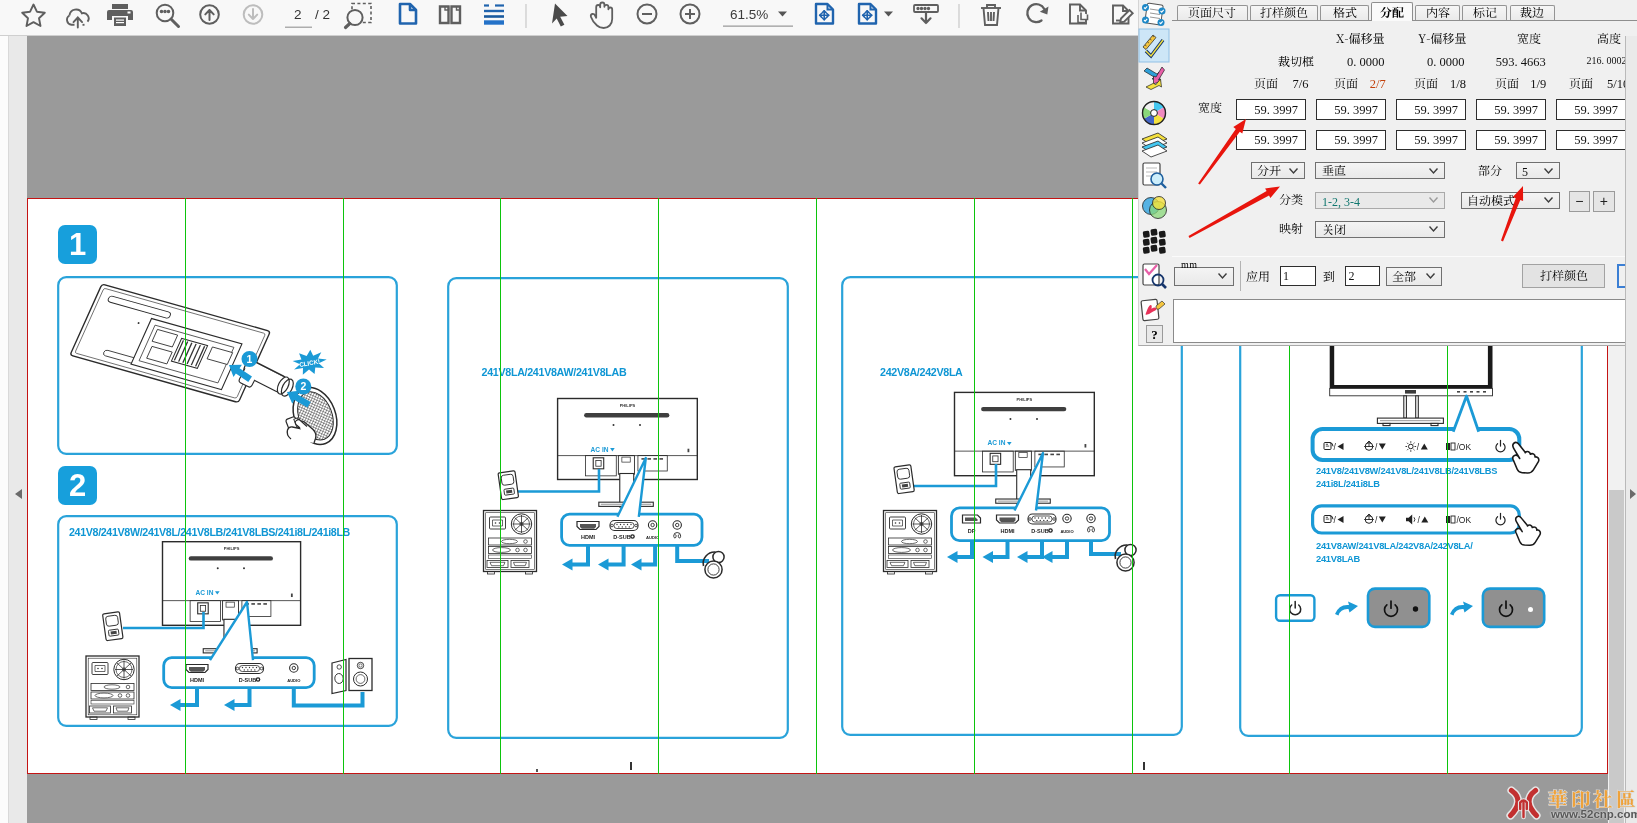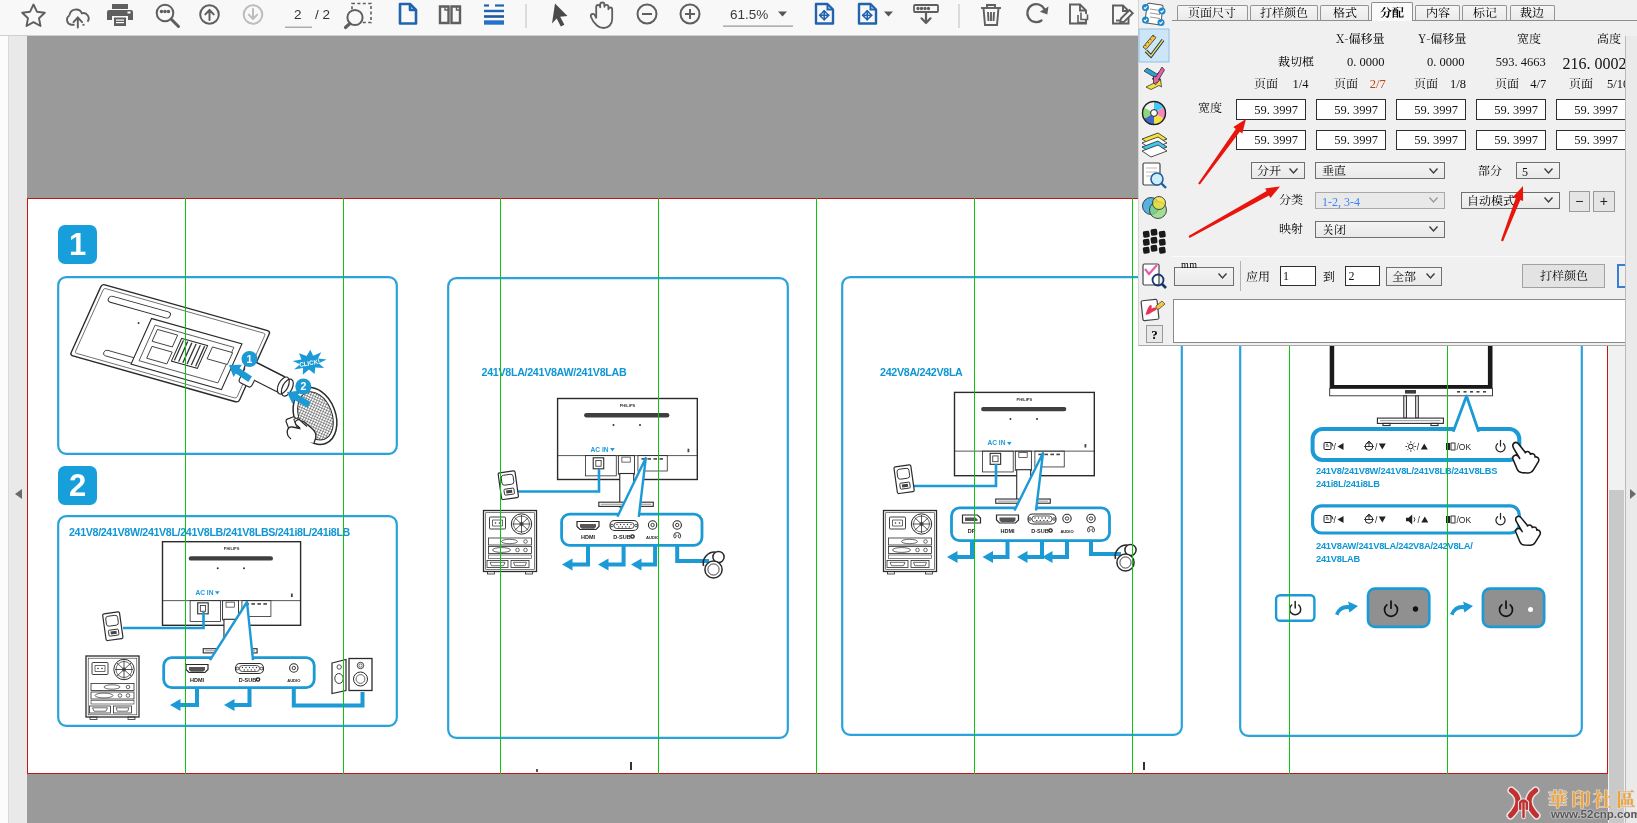--- a/index.html
+++ b/index.html
@@ -750,37 +750,37 @@
   </svg>
 <svg style="position:absolute;left:1596.7px;top:31.0px;overflow:visible" width="24" height="16">
     <path transform="translate(0,12.0)" d="M5.6 -10V-8.7H0.7L0.8 -8.4H11.1C11.3 -8.4 11.4 -8.4 11.4 -8.5C11 -8.9 10.3 -9.5 10.3 -9.5L9.6 -8.7H6.4V-9.6C6.6 -9.6 6.8 -9.7 6.8 -9.9ZM1.3 -4.2V0.9H1.5C1.8 0.9 2.1 0.7 2.1 0.6V-3.9H9.9V-0.2C9.9 -0.1 9.8 0 9.6 0C9.4 0 8.2 -0.1 8.2 -0.1V0.1C8.7 0.2 9 0.3 9.2 0.4C9.4 0.5 9.4 0.7 9.5 0.9C10.6 0.8 10.7 0.4 10.7 -0.2V-3.7C10.9 -3.8 11.1 -3.9 11.2 -4L10.2 -4.7L9.8 -4.2H2.2L1.3 -4.6ZM8.1 -7.1V-5.7H3.9V-7.1ZM3.1 -7.4V-4.7H3.2C3.5 -4.7 3.9 -4.9 3.9 -5V-5.3H8.1V-4.8H8.2C8.5 -4.8 8.9 -5 8.9 -5V-6.9C9.1 -7 9.3 -7.1 9.4 -7.2L8.4 -7.9L8 -7.4H3.9L3.1 -7.8ZM7.5 -2.6V-1.1H4.5V-2.6ZM3.7 -2.9V-0H3.8C4.1 -0 4.5 -0.2 4.5 -0.3V-0.7H7.5V-0.2H7.6C7.9 -0.2 8.2 -0.4 8.3 -0.5V-2.5C8.4 -2.5 8.6 -2.6 8.7 -2.7L7.8 -3.4L7.4 -2.9H4.5L3.7 -3.3Z M14.9 -3.2 15 -2.9H16.5C16.9 -2 17.4 -1.4 18.1 -0.8C16.9 -0.1 15.4 0.4 13.7 0.7L13.8 0.9C15.7 0.7 17.3 0.2 18.6 -0.5C19.7 0.2 21.2 0.7 22.9 0.9C23 0.5 23.2 0.3 23.6 0.2L23.6 0.1C21.9 -0 20.5 -0.3 19.3 -0.9C20.1 -1.4 20.8 -2 21.4 -2.8C21.7 -2.8 21.8 -2.8 21.9 -2.9L21.1 -3.7L20.5 -3.2ZM18.6 -1.2C17.9 -1.6 17.2 -2.2 16.7 -2.9H20.4C20 -2.2 19.4 -1.7 18.6 -1.2ZM14.5 -6.6 14.6 -6.2H16.7V-3.7H16.8C17.1 -3.7 17.4 -3.9 17.4 -4V-4.3H19.8V-3.8H19.9C20.2 -3.8 20.5 -4 20.5 -4V-6.2H23.1C23.2 -6.2 23.3 -6.3 23.4 -6.4C23 -6.8 22.4 -7.3 22.4 -7.3L21.8 -6.6H20.5V-7.4C20.8 -7.4 20.9 -7.5 21 -7.7L19.8 -7.8V-6.6H17.4V-7.4C17.7 -7.4 17.8 -7.5 17.9 -7.7L16.7 -7.8V-6.6ZM17.4 -4.7V-6.2H19.8V-4.7ZM13.7 -8.6V-5.6C13.7 -3.4 13.6 -1.1 12.5 0.8L12.7 0.9C14.3 -0.9 14.4 -3.6 14.4 -5.6V-8.2H23.1C23.3 -8.2 23.4 -8.3 23.4 -8.4C23 -8.8 22.3 -9.3 22.3 -9.3L21.8 -8.6H18.7V-9.6C19 -9.6 19.1 -9.8 19.1 -9.9L17.9 -10.1V-8.6H14.6L13.7 -9Z" fill="#000"></path>
   </svg>
 <svg style="position:absolute;left:1278.1px;top:54.0px;overflow:visible" width="36" height="16">
     <path transform="translate(0,12.0)" d="M8.6 -9.5 8.5 -9.4C9.1 -9 9.8 -8.3 10 -7.8C10.9 -7.3 11.3 -9 8.6 -9.5ZM1.1 -0.3 1.8 0.6C1.9 0.5 2 0.4 2 0.3C3.3 -0.3 4.3 -0.8 4.9 -1.1L4.8 -1.3L3 -0.8V-3C3.4 -3.3 3.7 -3.7 4 -4.1H6.6C6.7 -4.1 6.8 -4.2 6.9 -4.3C6.5 -4.6 5.9 -5.1 5.9 -5.1L5.4 -4.5H4V-5.5C4.3 -5.5 4.4 -5.6 4.4 -5.8L3.2 -5.9V-4.5H0.5L0.6 -4.1H3C2.4 -3.2 1.5 -2.4 0.4 -1.7L0.6 -1.5C1.2 -1.8 1.7 -2.1 2.2 -2.4V-0.6ZM5.7 -3.9C5.4 -3.5 5 -3 4.7 -2.6C4.4 -2.7 4 -2.8 3.6 -2.9L3.5 -2.8C4.3 -2.3 5.4 -1.3 5.8 -0.6C6.6 -0.3 6.9 -1.5 4.9 -2.4C5.4 -2.7 5.9 -3 6.2 -3.2C6.5 -3.1 6.6 -3.2 6.6 -3.3ZM3.3 -10V-8.4H1.1L1.2 -8.1H3.3V-6.5H0.5L0.6 -6.1H7.1C7.3 -4.5 7.6 -3.1 8.1 -2C7.3 -0.9 6.3 0.1 5 0.7L5.1 0.9C6.5 0.3 7.6 -0.5 8.4 -1.4C8.8 -0.7 9.3 -0.1 10 0.4C10.5 0.8 11.2 1.2 11.5 0.8C11.6 0.6 11.6 0.5 11.2 0L11.4 -1.8L11.3 -1.8C11.1 -1.3 10.9 -0.7 10.7 -0.5C10.6 -0.2 10.6 -0.2 10.4 -0.4C9.8 -0.8 9.3 -1.3 9 -2C9.6 -2.9 10.1 -3.9 10.5 -4.8C10.8 -4.8 10.9 -4.9 10.9 -5L9.7 -5.4C9.5 -4.5 9.1 -3.6 8.6 -2.7C8.2 -3.7 8 -4.9 7.9 -6.1H11.2C11.3 -6.1 11.5 -6.2 11.5 -6.3C11.1 -6.7 10.4 -7.2 10.4 -7.2L9.8 -6.5H7.8C7.8 -7.5 7.7 -8.5 7.7 -9.6C8 -9.6 8.1 -9.8 8.2 -9.9L6.9 -10C6.9 -8.8 6.9 -7.6 7.1 -6.5H4.1V-8.1H6.3C6.4 -8.1 6.6 -8.1 6.6 -8.3C6.2 -8.6 5.6 -9.1 5.6 -9.1L5.1 -8.4H4.1V-9.6C4.4 -9.6 4.5 -9.8 4.5 -9.9Z M16.6 -8.8 16.7 -8.4H19.1C18.8 -4.1 18.3 -0.8 14.7 0.7L14.8 0.9C18.9 -0.5 19.6 -3.6 19.9 -8.4H22.4C22.3 -4.1 22 -1.1 21.5 -0.6C21.3 -0.5 21.2 -0.4 21 -0.4C20.7 -0.4 19.8 -0.5 19.2 -0.6L19.2 -0.4C19.7 -0.3 20.2 -0.1 20.4 0C20.6 0.1 20.7 0.3 20.7 0.6C21.2 0.6 21.7 0.4 22.1 0C22.7 -0.7 23 -3.7 23.2 -8.3C23.4 -8.4 23.6 -8.4 23.7 -8.5L22.7 -9.3L22.3 -8.8ZM12.4 -6 12.5 -5.7 14 -5.9V-2.7C14 -2.1 14.1 -1.9 14.9 -1.9H15.7C17.1 -1.9 17.5 -2.1 17.5 -2.4C17.5 -2.5 17.4 -2.6 17.1 -2.7L17.1 -4.4H17C16.8 -3.7 16.7 -3 16.6 -2.8C16.6 -2.7 16.5 -2.7 16.4 -2.7C16.3 -2.6 16.1 -2.6 15.8 -2.6H15.1C14.8 -2.6 14.7 -2.7 14.7 -2.9V-6.1L17.7 -6.6C17.8 -6.7 17.9 -6.7 17.9 -6.9C17.5 -7.2 16.8 -7.6 16.8 -7.6L16.4 -6.7L14.7 -6.4V-9.4C15 -9.4 15.1 -9.6 15.1 -9.7L14 -9.8V-6.3Z M28.8 -9V-7.2C28.4 -7.5 27.9 -7.9 27.9 -7.9L27.4 -7.2H27V-9.6C27.3 -9.6 27.4 -9.7 27.5 -9.9L26.3 -10V-7.2H24.5L24.6 -6.9H26.1C25.8 -5.1 25.3 -3.4 24.4 -2L24.6 -1.8C25.3 -2.7 25.9 -3.6 26.3 -4.6V0.9H26.4C26.7 0.9 27 0.7 27 0.6V-5.1C27.4 -4.6 27.8 -3.9 27.9 -3.4C28.6 -2.9 29.3 -4.3 27 -5.4V-6.9H28.6C28.7 -6.9 28.7 -6.9 28.8 -6.9V0.8H28.9C29.3 0.8 29.5 0.6 29.5 0.6V-0.1H35.3C35.4 -0.1 35.6 -0.2 35.6 -0.3C35.2 -0.7 34.6 -1.2 34.6 -1.2L34 -0.5H29.5V-8.6H35C35.1 -8.6 35.3 -8.7 35.3 -8.8C34.9 -9.2 34.3 -9.7 34.3 -9.7L33.7 -9H29.7L28.8 -9.4ZM30.3 -4.9 30.4 -4.6H31.9V-2.1H29.9L30 -1.7H34.8C35 -1.7 35.1 -1.8 35.1 -1.9C34.8 -2.3 34.2 -2.8 34.2 -2.8L33.6 -2.1H32.7V-4.6H34.5C34.6 -4.6 34.8 -4.6 34.8 -4.8C34.4 -5.1 33.9 -5.6 33.9 -5.6L33.3 -4.9H32.7V-7H34.7C34.8 -7 35 -7.1 35 -7.2C34.6 -7.5 34 -8 34 -8L33.5 -7.4H30.1L30.1 -7H31.9V-4.9Z" fill="#000"></path>
   </svg>
 <div class="abs num" style="left:1264.4px;top:55px;width:120px;text-align:right;font-size:12.5px;color:#111">0. 0000</div>
 <div class="abs num" style="left:1344.6px;top:55px;width:120px;text-align:right;font-size:12.5px;color:#111">0. 0000</div>
 <div class="abs num" style="left:1425.7px;top:55px;width:120px;text-align:right;font-size:12.5px;color:#111">593. 4663</div>
-<div class="abs num" style="left:1506.4px;top:55px;width:120px;text-align:right;font-size:16px;color:#111">216. 0002</div>
+<div class="abs num" style="left:1506.4px;top:55px;width:120px;text-align:right;font-size:10px;color:#111">216. 0002</div>
 <svg style="position:absolute;left:1254.0px;top:76.0px;overflow:visible" width="24" height="16">
     <path transform="translate(0,12.0)" d="M6.8 -5.7 5.6 -5.8C5.6 -2.5 5.7 -0.5 0.5 0.8L0.6 1C6.4 -0.2 6.3 -2.2 6.4 -5.4C6.7 -5.4 6.8 -5.5 6.8 -5.7ZM6.4 -1.8 6.3 -1.7C7.6 -1.1 9.6 0.1 10.5 0.9C11.6 1.2 11.5 -0.8 6.4 -1.8ZM10.3 -9.9 9.7 -9.2H0.6L0.8 -8.9H5.2C5.2 -8.3 5 -7.5 5 -7H3.2L2.4 -7.5V-1.5H2.5C2.8 -1.5 3.2 -1.7 3.2 -1.8V-6.7H8.8V-1.7H8.9C9.2 -1.7 9.6 -1.9 9.6 -1.9V-6.6C9.8 -6.6 9.9 -6.7 10 -6.8L9.1 -7.5L8.7 -7H5.3C5.6 -7.5 6 -8.3 6.2 -8.9H11.1C11.2 -8.9 11.3 -8.9 11.4 -9.1C11 -9.5 10.3 -9.9 10.3 -9.9Z M13.4 -7V0.9H13.5C13.9 0.9 14.2 0.7 14.2 0.7V-0H21.8V0.8H21.9C22.3 0.8 22.6 0.6 22.6 0.6V-6.6C22.9 -6.6 23 -6.7 23.1 -6.8L22.2 -7.5L21.8 -7H17.4C17.7 -7.5 18.1 -8.2 18.4 -8.8H23.2C23.4 -8.8 23.5 -8.8 23.5 -9C23.1 -9.3 22.4 -9.9 22.4 -9.9L21.8 -9.1H12.6L12.7 -8.8H17.3C17.2 -8.2 17.1 -7.5 17 -7H14.3L13.4 -7.4ZM14.2 -0.4V-6.7H16.1V-0.4ZM21.8 -0.4H19.8V-6.7H21.8ZM16.8 -6.7H19.1V-4.8H16.8ZM16.8 -4.5H19.1V-2.6H16.8ZM16.8 -2.3H19.1V-0.4H16.8Z" fill="#000"></path>
   </svg>
-<div class="abs num" style="left:1188.4px;top:77px;width:120px;text-align:right;font-size:12.5px;color:#111">1/4</div>
+<div class="abs num" style="left:1188.4px;top:77px;width:120px;text-align:right;font-size:12.5px;color:#111">7/6</div>
 <svg style="position:absolute;left:1334.2px;top:76.0px;overflow:visible" width="24" height="16">
     <path transform="translate(0,12.0)" d="M6.8 -5.7 5.6 -5.8C5.6 -2.5 5.7 -0.5 0.5 0.8L0.6 1C6.4 -0.2 6.3 -2.2 6.4 -5.4C6.7 -5.4 6.8 -5.5 6.8 -5.7ZM6.4 -1.8 6.3 -1.7C7.6 -1.1 9.6 0.1 10.5 0.9C11.6 1.2 11.5 -0.8 6.4 -1.8ZM10.3 -9.9 9.7 -9.2H0.6L0.8 -8.9H5.2C5.2 -8.3 5 -7.5 5 -7H3.2L2.4 -7.5V-1.5H2.5C2.8 -1.5 3.2 -1.7 3.2 -1.8V-6.7H8.8V-1.7H8.9C9.2 -1.7 9.6 -1.9 9.6 -1.9V-6.6C9.8 -6.6 9.9 -6.7 10 -6.8L9.1 -7.5L8.7 -7H5.3C5.6 -7.5 6 -8.3 6.2 -8.9H11.1C11.2 -8.9 11.3 -8.9 11.4 -9.1C11 -9.5 10.3 -9.9 10.3 -9.9Z M13.4 -7V0.9H13.5C13.9 0.9 14.2 0.7 14.2 0.7V-0H21.8V0.8H21.9C22.3 0.8 22.6 0.6 22.6 0.6V-6.6C22.9 -6.6 23 -6.7 23.1 -6.8L22.2 -7.5L21.8 -7H17.4C17.7 -7.5 18.1 -8.2 18.4 -8.8H23.2C23.4 -8.8 23.5 -8.8 23.5 -9C23.1 -9.3 22.4 -9.9 22.4 -9.9L21.8 -9.1H12.6L12.7 -8.8H17.3C17.2 -8.2 17.1 -7.5 17 -7H14.3L13.4 -7.4ZM14.2 -0.4V-6.7H16.1V-0.4ZM21.8 -0.4H19.8V-6.7H21.8ZM16.8 -6.7H19.1V-4.8H16.8ZM16.8 -4.5H19.1V-2.6H16.8ZM16.8 -2.3H19.1V-0.4H16.8Z" fill="#000"></path>
   </svg>
 <div class="abs num" style="left:1265.8px;top:77px;width:120px;text-align:right;font-size:12.5px;color:#c2410c">2/7</div>
 <svg style="position:absolute;left:1414.4px;top:76.0px;overflow:visible" width="24" height="16">
     <path transform="translate(0,12.0)" d="M6.8 -5.7 5.6 -5.8C5.6 -2.5 5.7 -0.5 0.5 0.8L0.6 1C6.4 -0.2 6.3 -2.2 6.4 -5.4C6.7 -5.4 6.8 -5.5 6.8 -5.7ZM6.4 -1.8 6.3 -1.7C7.6 -1.1 9.6 0.1 10.5 0.9C11.6 1.2 11.5 -0.8 6.4 -1.8ZM10.3 -9.9 9.7 -9.2H0.6L0.8 -8.9H5.2C5.2 -8.3 5 -7.5 5 -7H3.2L2.4 -7.5V-1.5H2.5C2.8 -1.5 3.2 -1.7 3.2 -1.8V-6.7H8.8V-1.7H8.9C9.2 -1.7 9.6 -1.9 9.6 -1.9V-6.6C9.8 -6.6 9.9 -6.7 10 -6.8L9.1 -7.5L8.7 -7H5.3C5.6 -7.5 6 -8.3 6.2 -8.9H11.1C11.2 -8.9 11.3 -8.9 11.4 -9.1C11 -9.5 10.3 -9.9 10.3 -9.9Z M13.4 -7V0.9H13.5C13.9 0.9 14.2 0.7 14.2 0.7V-0H21.8V0.8H21.9C22.3 0.8 22.6 0.6 22.6 0.6V-6.6C22.9 -6.6 23 -6.7 23.1 -6.8L22.2 -7.5L21.8 -7H17.4C17.7 -7.5 18.1 -8.2 18.4 -8.8H23.2C23.4 -8.8 23.5 -8.8 23.5 -9C23.1 -9.3 22.4 -9.9 22.4 -9.9L21.8 -9.1H12.6L12.7 -8.8H17.3C17.2 -8.2 17.1 -7.5 17 -7H14.3L13.4 -7.4ZM14.2 -0.4V-6.7H16.1V-0.4ZM21.8 -0.4H19.8V-6.7H21.8ZM16.8 -6.7H19.1V-4.8H16.8ZM16.8 -4.5H19.1V-2.6H16.8ZM16.8 -2.3H19.1V-0.4H16.8Z" fill="#000"></path>
   </svg>
 <div class="abs num" style="left:1346.0px;top:77px;width:120px;text-align:right;font-size:12.5px;color:#111">1/8</div>
 <svg style="position:absolute;left:1494.6px;top:76.0px;overflow:visible" width="24" height="16">
     <path transform="translate(0,12.0)" d="M6.8 -5.7 5.6 -5.8C5.6 -2.5 5.7 -0.5 0.5 0.8L0.6 1C6.4 -0.2 6.3 -2.2 6.4 -5.4C6.7 -5.4 6.8 -5.5 6.8 -5.7ZM6.4 -1.8 6.3 -1.7C7.6 -1.1 9.6 0.1 10.5 0.9C11.6 1.2 11.5 -0.8 6.4 -1.8ZM10.3 -9.9 9.7 -9.2H0.6L0.8 -8.9H5.2C5.2 -8.3 5 -7.5 5 -7H3.2L2.4 -7.5V-1.5H2.5C2.8 -1.5 3.2 -1.7 3.2 -1.8V-6.7H8.8V-1.7H8.9C9.2 -1.7 9.6 -1.9 9.6 -1.9V-6.6C9.8 -6.6 9.9 -6.7 10 -6.8L9.1 -7.5L8.7 -7H5.3C5.6 -7.5 6 -8.3 6.2 -8.9H11.1C11.2 -8.9 11.3 -8.9 11.4 -9.1C11 -9.5 10.3 -9.9 10.3 -9.9Z M13.4 -7V0.9H13.5C13.9 0.9 14.2 0.7 14.2 0.7V-0H21.8V0.8H21.9C22.3 0.8 22.6 0.6 22.6 0.6V-6.6C22.9 -6.6 23 -6.7 23.1 -6.8L22.2 -7.5L21.8 -7H17.4C17.7 -7.5 18.1 -8.2 18.4 -8.8H23.2C23.4 -8.8 23.5 -8.8 23.5 -9C23.1 -9.3 22.4 -9.9 22.4 -9.9L21.8 -9.1H12.6L12.7 -8.8H17.3C17.2 -8.2 17.1 -7.5 17 -7H14.3L13.4 -7.4ZM14.2 -0.4V-6.7H16.1V-0.4ZM21.8 -0.4H19.8V-6.7H21.8ZM16.8 -6.7H19.1V-4.8H16.8ZM16.8 -4.5H19.1V-2.6H16.8ZM16.8 -2.3H19.1V-0.4H16.8Z" fill="#000"></path>
   </svg>
-<div class="abs num" style="left:1426.2px;top:77px;width:120px;text-align:right;font-size:12.5px;color:#111">4/7</div>
+<div class="abs num" style="left:1426.2px;top:77px;width:120px;text-align:right;font-size:12.5px;color:#111">1/9</div>
 <svg style="position:absolute;left:1569.1px;top:76.0px;overflow:visible" width="24" height="16">
     <path transform="translate(0,12.0)" d="M6.8 -5.7 5.6 -5.8C5.6 -2.5 5.7 -0.5 0.5 0.8L0.6 1C6.4 -0.2 6.3 -2.2 6.4 -5.4C6.7 -5.4 6.8 -5.5 6.8 -5.7ZM6.4 -1.8 6.3 -1.7C7.6 -1.1 9.6 0.1 10.5 0.9C11.6 1.2 11.5 -0.8 6.4 -1.8ZM10.3 -9.9 9.7 -9.2H0.6L0.8 -8.9H5.2C5.2 -8.3 5 -7.5 5 -7H3.2L2.4 -7.5V-1.5H2.5C2.8 -1.5 3.2 -1.7 3.2 -1.8V-6.7H8.8V-1.7H8.9C9.2 -1.7 9.6 -1.9 9.6 -1.9V-6.6C9.8 -6.6 9.9 -6.7 10 -6.8L9.1 -7.5L8.7 -7H5.3C5.6 -7.5 6 -8.3 6.2 -8.9H11.1C11.2 -8.9 11.3 -8.9 11.4 -9.1C11 -9.5 10.3 -9.9 10.3 -9.9Z M13.4 -7V0.9H13.5C13.9 0.9 14.2 0.7 14.2 0.7V-0H21.8V0.8H21.9C22.3 0.8 22.6 0.6 22.6 0.6V-6.6C22.9 -6.6 23 -6.7 23.1 -6.8L22.2 -7.5L21.8 -7H17.4C17.7 -7.5 18.1 -8.2 18.4 -8.8H23.2C23.4 -8.8 23.5 -8.8 23.5 -9C23.1 -9.3 22.4 -9.9 22.4 -9.9L21.8 -9.1H12.6L12.7 -8.8H17.3C17.2 -8.2 17.1 -7.5 17 -7H14.3L13.4 -7.4ZM14.2 -0.4V-6.7H16.1V-0.4ZM21.8 -0.4H19.8V-6.7H21.8ZM16.8 -6.7H19.1V-4.8H16.8ZM16.8 -4.5H19.1V-2.6H16.8ZM16.8 -2.3H19.1V-0.4H16.8Z" fill="#000"></path>
   </svg>
 <div class="abs num" style="left:1509.3px;top:77px;width:120px;text-align:right;font-size:12.5px;color:#111">5/10</div>
 <svg style="position:absolute;left:1198.0px;top:100.0px;overflow:visible" width="24" height="16">
     <path transform="translate(0,12.0)" d="M7.2 -2.6 6.2 -2.7V-0.1C6.2 0.5 6.3 0.6 7.3 0.6H8.8C10.8 0.6 11.2 0.5 11.2 0.1C11.2 0 11.1 -0.1 10.8 -0.2L10.8 -1.5H10.7C10.5 -0.9 10.4 -0.4 10.3 -0.2C10.3 -0.1 10.2 -0.1 10.1 -0.1C9.9 -0.1 9.4 -0.1 8.8 -0.1H7.4C6.9 -0.1 6.9 -0.1 6.9 -0.3V-2.3C7.1 -2.4 7.2 -2.5 7.2 -2.6ZM6.6 -4 5.4 -4.1C5.3 -2.3 5.2 -0.6 0.6 0.7L0.8 1C5.8 -0.2 6 -2 6.2 -3.7C6.4 -3.8 6.6 -3.9 6.6 -4ZM2.5 -5.3V-1.3H2.7C3 -1.3 3.3 -1.5 3.3 -1.5V-4.6H8.5V-1.4H8.6C9 -1.4 9.3 -1.6 9.3 -1.6V-4.5C9.5 -4.5 9.6 -4.6 9.7 -4.7L8.9 -5.4L8.5 -4.9H3.4ZM5 -10.1 4.9 -10C5.3 -9.7 5.7 -9.1 5.7 -8.7C6.6 -8.1 7.3 -9.7 5 -10.1ZM9.8 -7.2 9.2 -6.5H8V-7.4C8.3 -7.5 8.4 -7.6 8.5 -7.7L7.3 -7.9V-6.5H4.6V-7.5C4.9 -7.5 5 -7.6 5 -7.8L3.9 -7.9V-6.5H1.2L1.3 -6.2H3.9V-5.2H4C4.3 -5.2 4.6 -5.3 4.6 -5.4V-6.2H7.3V-5.1H7.4C7.7 -5.1 8 -5.3 8 -5.4V-6.2H10.5C10.7 -6.2 10.8 -6.2 10.8 -6.4C10.4 -6.7 9.8 -7.2 9.8 -7.2ZM1.8 -9.2H1.6C1.7 -8.6 1.3 -7.9 1 -7.6C0.7 -7.5 0.6 -7.2 0.7 -7C0.8 -6.7 1.2 -6.7 1.5 -6.9C1.7 -7.2 2 -7.5 2 -8.1H10.1C10 -7.8 9.9 -7.5 9.9 -7.2L10 -7.1C10.3 -7.3 10.8 -7.7 11 -8C11.2 -8 11.4 -8 11.4 -8.1L10.5 -9L10 -8.5H2C2 -8.7 1.9 -8.9 1.8 -9.2Z M14.9 -3.2 15 -2.9H16.5C16.9 -2 17.4 -1.4 18.1 -0.8C16.9 -0.1 15.4 0.4 13.7 0.7L13.8 0.9C15.7 0.7 17.3 0.2 18.6 -0.5C19.7 0.2 21.2 0.7 22.9 0.9C23 0.5 23.2 0.3 23.6 0.2L23.6 0.1C21.9 -0 20.5 -0.3 19.3 -0.9C20.1 -1.4 20.8 -2 21.4 -2.8C21.7 -2.8 21.8 -2.8 21.9 -2.9L21.1 -3.7L20.5 -3.2ZM18.6 -1.2C17.9 -1.6 17.2 -2.2 16.7 -2.9H20.4C20 -2.2 19.4 -1.7 18.6 -1.2ZM14.5 -6.6 14.6 -6.2H16.7V-3.7H16.8C17.1 -3.7 17.4 -3.9 17.4 -4V-4.3H19.8V-3.8H19.9C20.2 -3.8 20.5 -4 20.5 -4V-6.2H23.1C23.2 -6.2 23.3 -6.3 23.4 -6.4C23 -6.8 22.4 -7.3 22.4 -7.3L21.8 -6.6H20.5V-7.4C20.8 -7.4 20.9 -7.5 21 -7.7L19.8 -7.8V-6.6H17.4V-7.4C17.7 -7.4 17.8 -7.5 17.9 -7.7L16.7 -7.8V-6.6ZM17.4 -4.7V-6.2H19.8V-4.7ZM13.7 -8.6V-5.6C13.7 -3.4 13.6 -1.1 12.5 0.8L12.7 0.9C14.3 -0.9 14.4 -3.6 14.4 -5.6V-8.2H23.1C23.3 -8.2 23.4 -8.3 23.4 -8.4C23 -8.8 22.3 -9.3 22.3 -9.3L21.8 -8.6H18.7V-9.6C19 -9.6 19.1 -9.8 19.1 -9.9L17.9 -10.1V-8.6H14.6L13.7 -9Z" fill="#000"></path>
   </svg>
 <div class="abs" style="left:1236px;top:99px;width:70px;height:20.7px;background:#fff;border:1px solid #2e2e2e"></div>
 <div class="abs num" style="left:1236px;top:102.5px;width:62px;text-align:right">59. 3997</div>
 <div class="abs" style="left:1316px;top:99px;width:70px;height:20.7px;background:#fff;border:1px solid #2e2e2e"></div>
@@ -823,21 +823,21 @@
     <path d="M0.5 0.5 L4.5 5 L8.5 0.5" stroke="#3c3c3c" stroke-width="1.4" fill="none"></path>
   </svg>
 <div class="abs num" style="left:1522px;top:165px;font-size:12px">5</div>
 <svg style="position:absolute;left:1279.2px;top:192.0px;overflow:visible" width="24" height="16">
     <path transform="translate(0,12.0)" d="M4.2 -10C3.6 -8.3 2.3 -6.1 0.5 -4.8L0.6 -4.7C2.7 -5.8 4.2 -7.8 5 -9.4C5.3 -9.4 5.4 -9.4 5.4 -9.6ZM7.3 -10.1 7.1 -10C7.8 -7.8 9.3 -6 10.9 -4.9C11.1 -5.3 11.3 -5.5 11.6 -5.6L11.7 -5.7C10 -6.5 8.1 -8.2 7.3 -10.1ZM2.1 -5.3 2.3 -5H4.8C4.7 -3.2 4.2 -1.1 0.9 0.7L1.1 0.9C4.8 -0.7 5.4 -3 5.6 -5H8.6C8.4 -2.6 8.1 -0.6 7.7 -0.3C7.6 -0.2 7.5 -0.1 7.2 -0.1C6.9 -0.1 5.9 -0.2 5.2 -0.3L5.2 -0.1C5.8 0 6.4 0.1 6.6 0.3C6.8 0.4 6.9 0.6 6.9 0.9C7.5 0.9 7.9 0.7 8.3 0.4C8.9 -0.2 9.2 -2.2 9.4 -4.9C9.6 -4.9 9.8 -5 9.9 -5.1L8.9 -5.8L8.5 -5.3Z M14.4 -9.7 14.2 -9.6C14.8 -9.1 15.5 -8.4 15.7 -7.8C16.6 -7.3 17 -9 14.4 -9.7ZM19.2 -4.5 19.1 -4.4C19.6 -4.1 20.2 -3.5 20.5 -3C21.3 -2.7 21.6 -4.2 19.2 -4.5ZM20.8 -9.8C20.4 -9.1 19.7 -8.2 19.1 -7.5H18.4V-9.6C18.6 -9.6 18.7 -9.7 18.8 -9.9L17.6 -10V-7.5H12.6L12.7 -7.1H16.7C15.8 -6 14.2 -4.9 12.6 -4.2L12.7 -4C14.6 -4.6 16.4 -5.6 17.6 -6.9V-4.5H17.7C18 -4.5 18.4 -4.7 18.4 -4.8V-7.1H18.4C19.4 -5.9 21 -4.8 22.7 -4.3C22.8 -4.6 23.1 -4.8 23.5 -4.9L23.5 -5C21.9 -5.4 19.9 -6.2 18.8 -7.1H23.1C23.2 -7.1 23.3 -7.2 23.4 -7.3C23 -7.7 22.3 -8.2 22.3 -8.2L21.8 -7.5H19.4C20.1 -8 20.9 -8.7 21.4 -9.1C21.6 -9.1 21.8 -9.1 21.9 -9.2ZM17.4 -4.2C17.4 -3.7 17.3 -3.2 17.2 -2.7H12.6L12.7 -2.4H17.1C16.7 -1.1 15.6 -0.1 12.5 0.7L12.6 0.9C16.4 0.2 17.5 -0.9 18 -2.4H18.2C19 -0.5 20.6 0.4 22.9 0.9C23 0.5 23.2 0.3 23.6 0.2L23.6 0.1C21.2 -0.2 19.4 -0.9 18.4 -2.4H23.1C23.3 -2.4 23.4 -2.4 23.4 -2.6C23 -2.9 22.4 -3.5 22.4 -3.5L21.8 -2.7H18C18.1 -3 18.1 -3.4 18.2 -3.7C18.5 -3.8 18.6 -3.9 18.6 -4.1Z" fill="#000"></path>
   </svg>
 <div class="abs" style="left:1315px;top:191.5px;width:130.4px;height:17px;background:#e9e9e9;border:1px solid #a9a9a9"></div>
 <svg class="abs" style="left:1429.4px;top:197.0px" width="10" height="7">
     <path d="M0.5 0.5 L4.5 5 L8.5 0.5" stroke="#9a9a9a" stroke-width="1.4" fill="none"></path>
   </svg>
-<div class="abs num" style="left:1322px;top:194.5px;color:#3b82f6;font-size:12px">1-2, 3-4</div>
+<div class="abs num" style="left:1322px;top:194.5px;color:#0f766e;font-size:12px">1-2, 3-4</div>
 <div class="abs" style="left:1460.8px;top:191.5px;width:99.2px;height:17px;background:linear-gradient(#f4f4f4,#e9e9e9);border:1px solid #707070"></div>
 <svg class="abs" style="left:1544.0px;top:197.0px" width="10" height="7">
     <path d="M0.5 0.5 L4.5 5 L8.5 0.5" stroke="#3c3c3c" stroke-width="1.4" fill="none"></path>
   </svg>
 <svg style="position:absolute;left:1467.0px;top:192.5px;overflow:visible" width="48" height="16">
     <path transform="translate(0,12.0)" d="M8.9 -7.7V-5.5H3.2V-7.7ZM5.5 -10.1C5.4 -9.5 5.2 -8.7 5 -8.1H3.3L2.4 -8.4V0.9H2.6C2.9 0.9 3.2 0.7 3.2 0.6V0.1H8.9V0.9H9C9.3 0.9 9.7 0.7 9.7 0.6V-7.5C10 -7.6 10.2 -7.7 10.2 -7.8L9.2 -8.6L8.8 -8.1H5.4C5.8 -8.5 6.2 -9.1 6.4 -9.5C6.7 -9.6 6.9 -9.7 6.9 -9.8ZM3.2 -5.2H8.9V-2.9H3.2ZM3.2 -2.6H8.9V-0.3H3.2Z M17.1 -6.7 16.6 -6H12.4L12.5 -5.6H17.9C18 -5.6 18.1 -5.7 18.2 -5.8C17.8 -6.2 17.1 -6.7 17.1 -6.7ZM16.5 -9.3 16 -8.6H13L13.1 -8.3H17.2C17.4 -8.3 17.5 -8.3 17.5 -8.5C17.1 -8.8 16.5 -9.3 16.5 -9.3ZM16 -4.1 15.8 -4.1C16.2 -3.5 16.5 -2.8 16.7 -2C15.3 -1.8 14.1 -1.7 13.3 -1.6C14.1 -2.5 14.9 -3.9 15.4 -5C15.7 -4.9 15.8 -5.1 15.8 -5.2L14.6 -5.6C14.3 -4.5 13.5 -2.6 12.9 -1.8C12.8 -1.7 12.6 -1.7 12.6 -1.7L13.1 -0.5C13.2 -0.5 13.3 -0.6 13.3 -0.7C14.7 -1.1 15.9 -1.5 16.7 -1.7C16.8 -1.5 16.8 -1.2 16.8 -1C17.6 -0.1 18.4 -2.2 16 -4.1ZM20.7 -9.9 19.5 -10C19.5 -9.1 19.5 -8.1 19.5 -7.2H17.4L17.5 -6.9H19.5C19.4 -3.7 18.9 -1.1 16.2 0.8L16.4 1C19.6 -0.9 20.1 -3.6 20.3 -6.9H22.3C22.2 -2.9 22 -0.7 21.6 -0.3C21.5 -0.1 21.4 -0.1 21.2 -0.1C20.9 -0.1 20.2 -0.2 19.8 -0.2L19.8 0C20.2 0.1 20.6 0.2 20.8 0.3C20.9 0.4 21 0.7 21 0.9C21.4 0.9 21.9 0.7 22.2 0.4C22.8 -0.3 23 -2.5 23 -6.8C23.3 -6.8 23.4 -6.9 23.5 -7L22.6 -7.8L22.2 -7.2H20.3L20.3 -9.6C20.6 -9.6 20.7 -9.7 20.7 -9.9Z M26.3 -10V-7.3H24.5L24.6 -6.9H26.1C25.8 -5.1 25.3 -3.3 24.3 -1.9L24.5 -1.7C25.3 -2.6 25.9 -3.5 26.3 -4.6V0.9H26.4C26.7 0.9 27.1 0.7 27.1 0.6V-5.4C27.4 -4.9 27.8 -4.2 28 -3.7C28.7 -3.2 29.3 -4.5 27.1 -5.6V-6.9H28.6C28.8 -6.9 28.9 -7 28.9 -7.1C28.5 -7.5 28 -8 28 -8L27.4 -7.3H27.1V-9.6C27.4 -9.6 27.5 -9.7 27.5 -9.9ZM29.1 -7V-3H29.2C29.5 -3 29.8 -3.2 29.8 -3.3V-3.7H31.2C31.2 -3.2 31.2 -2.8 31.1 -2.4H27.9L28 -2H31C30.7 -0.9 29.8 -0 27.5 0.7L27.6 0.9C30.5 0.3 31.5 -0.7 31.9 -2H32C32.3 -0.9 33 0.3 35 0.9C35.1 0.4 35.3 0.3 35.8 0.2L35.8 0C33.6 -0.4 32.6 -1.2 32.2 -2H35.2C35.4 -2 35.5 -2.1 35.5 -2.2C35.1 -2.6 34.5 -3 34.5 -3L34 -2.4H32C32.1 -2.8 32.1 -3.2 32.1 -3.7H33.7V-3.2H33.8C34.1 -3.2 34.5 -3.4 34.5 -3.5V-6.6C34.7 -6.6 34.9 -6.7 35 -6.8L34 -7.5L33.6 -7H29.9L29.1 -7.4ZM32.6 -10V-8.7H30.9V-9.6C31.2 -9.6 31.3 -9.7 31.4 -9.9L30.2 -10V-8.7H28.3L28.4 -8.4H30.2V-7.4H30.3C30.6 -7.4 30.9 -7.5 30.9 -7.6V-8.4H32.6V-7.4H32.7C33 -7.4 33.3 -7.6 33.3 -7.6V-8.4H35.2C35.3 -8.4 35.5 -8.4 35.5 -8.6C35.1 -8.9 34.5 -9.4 34.5 -9.4L34 -8.7H33.3V-9.6C33.6 -9.6 33.8 -9.7 33.8 -9.9ZM29.8 -5.2H33.7V-4.1H29.8ZM29.8 -5.5V-6.7H33.7V-5.5Z M44.4 -9.7 44.2 -9.6C44.8 -9.3 45.5 -8.7 45.7 -8.2C46.6 -7.8 46.9 -9.4 44.4 -9.7ZM42.6 -10C42.6 -9.1 42.6 -8.3 42.7 -7.4H36.6L36.7 -7.1H42.7C43 -3.9 43.9 -1.2 45.8 0.3C46.4 0.7 47.1 1.1 47.4 0.7C47.5 0.6 47.5 0.4 47.1 -0.1L47.3 -1.9L47.2 -1.9C47 -1.5 46.8 -0.9 46.6 -0.6C46.5 -0.4 46.5 -0.3 46.3 -0.5C44.5 -1.8 43.8 -4.3 43.5 -7.1H47.1C47.3 -7.1 47.4 -7.1 47.5 -7.3C47.1 -7.6 46.4 -8.2 46.4 -8.2L45.8 -7.4H43.5C43.5 -8.1 43.4 -8.8 43.5 -9.5C43.8 -9.6 43.8 -9.7 43.9 -9.9ZM36.8 -0.3 37.3 0.7C37.4 0.6 37.5 0.5 37.6 0.4C39.9 -0.4 41.6 -1.1 42.9 -1.6L42.8 -1.8L40.1 -1.1V-4.6H42.3C42.4 -4.6 42.5 -4.7 42.6 -4.8C42.2 -5.2 41.6 -5.7 41.6 -5.7L41 -5H37.1L37.2 -4.6H39.3V-0.9C38.2 -0.6 37.3 -0.4 36.8 -0.3Z" fill="#000"></path>
   </svg>
 <div class="abs" style="left:1568.6px;top:191px;width:21.5px;height:21px;background:#e5e5e5;border:1px solid #9a9a9a;text-align:center;font-size:14px;line-height:19px;color:#222">−</div>
 <div class="abs" style="left:1593px;top:191px;width:21.5px;height:21px;background:#e5e5e5;border:1px solid #9a9a9a;text-align:center;font-size:14px;line-height:19px;color:#222">+</div>
 <svg style="position:absolute;left:1279.2px;top:221.0px;overflow:visible" width="24" height="16">

